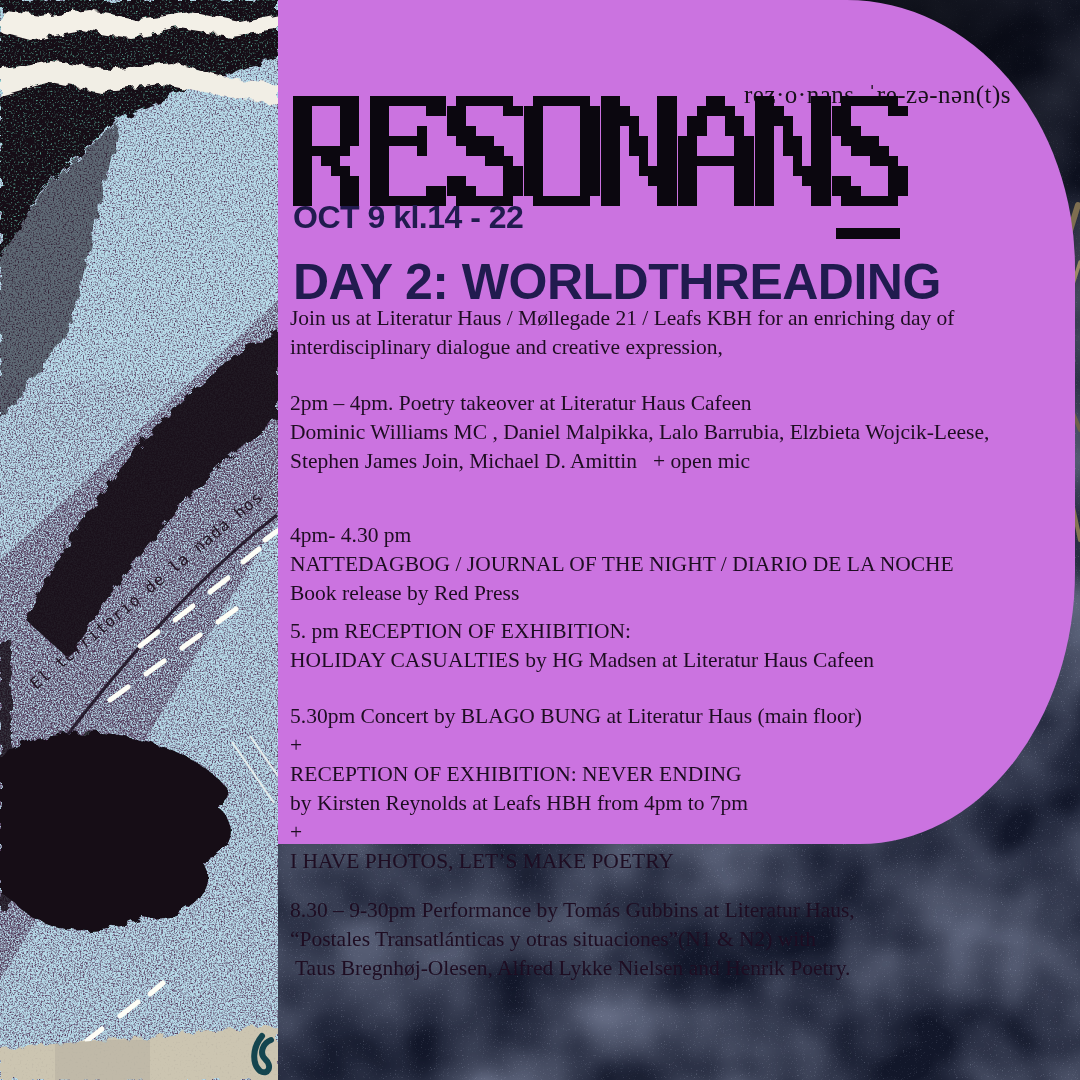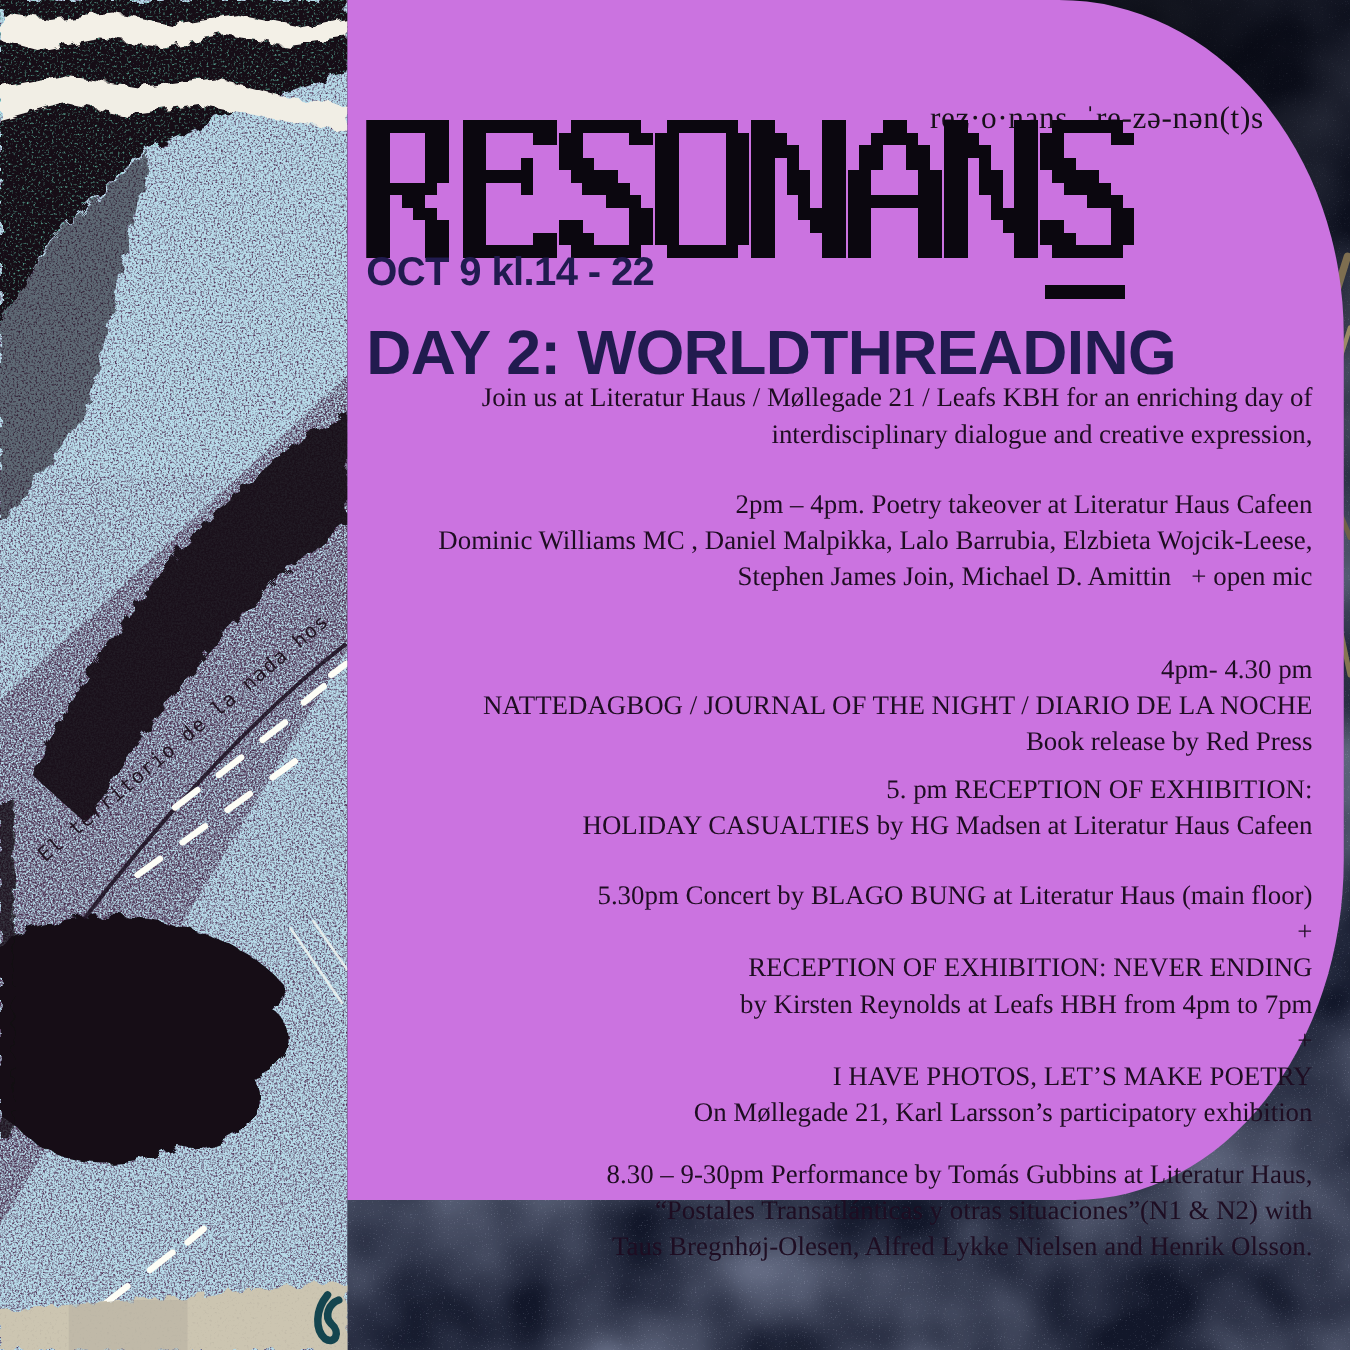--- a/index.html
+++ b/index.html
@@ -3,21 +3,21 @@
 <meta charset="utf-8">
 <style>
   html,body{margin:0;padding:0;background:#000;}
   .stage{
     position:relative;width:1080px;height:1080px;overflow:hidden;
     font-family:"Liberation Serif",serif;
   }
   svg.bg{position:absolute;left:0;top:0;width:1080px;height:1080px;display:block;}
   svg.collage{position:absolute;left:0;top:0;width:278px;height:1080px;display:block;}
   .panel{
-    position:absolute;left:278px;top:0;width:797px;height:960px;
+    position:absolute;left:278px;top:0;width:797px;height:844px;
     background:var(--pink,#cb73e0);
     border-top-right-radius:228px 268px;
     border-bottom-right-radius:215px 272px;
   }
   .pron{
     position:absolute;top:81px;right:64px;
     font:25px "Liberation Serif",serif;color:#171019;
     letter-spacing:.5px;white-space:pre;
   }
   .logo-svg{position:absolute;left:15px;top:96px;width:620px;height:150px;
@@ -28,21 +28,21 @@
     color:var(--navy,#1f1849);letter-spacing:-0.5px;white-space:pre;
   }
   .date{top:199px;font-size:32px;}
   .day{top:253px;font-size:50px;}
   .event-text{
     position:absolute;left:12px;top:304px;width:760px;
     font:21.5px/29px "Liberation Serif",serif;
     color:var(--body,#1e0d22);
   }
   .para{margin:0;}
-  .line{white-space:pre;text-align:right;}
+  .line{white-space:pre;}
   .caption-text{
     font-family:"DejaVu Sans Mono",monospace;font-size:16px;letter-spacing:1px;
     fill:#20121f;
   }
 </style>
 </head>
 <body>
 
 <div class="stage" style="--pink: #cb73e0; --navy: #211b4f; --logo: #0b070f; --body: #1e0d22;">
 
@@ -588,22 +588,21 @@
           <div class="line">5. pm RECEPTION OF EXHIBITION:</div>
           <div class="line">HOLIDAY CASUALTIES by HG Madsen at Literatur Haus Cafeen</div>
         </div>
         <div class="para" style="margin-bottom: 20px;">
           <div class="line">5.30pm Concert by BLAGO BUNG at Literatur Haus (main floor)</div>
           <div class="line">+</div>
           <div class="line">RECEPTION OF EXHIBITION: NEVER ENDING</div>
           <div class="line">by Kirsten Reynolds at Leafs HBH from 4pm to 7pm</div>
           <div class="line">+</div>
           <div class="line">I HAVE PHOTOS, LET’S MAKE POETRY</div>
-          <div class="line">On Møllegade 21, Karl Larsson’s participatory exhibition</div>
         </div>
         <div class="para" style="margin-bottom: 0px;">
           <div class="line">8.30 – 9-30pm Performance by Tomás Gubbins at Literatur Haus,</div>
           <div class="line">“Postales Transatlánticas y otras situaciones”(N1 &amp; N2) with</div>
-          <div class="line"> Taus Bregnhøj-Olesen, Alfred Lykke Nielsen and Henrik Olsson.</div>
+          <div class="line"> Taus Bregnhøj-Olesen, Alfred Lykke Nielsen and Henrik Poetry.</div>
         </div>
       </div>
   </div>
 </div>
 
 </body></html>

